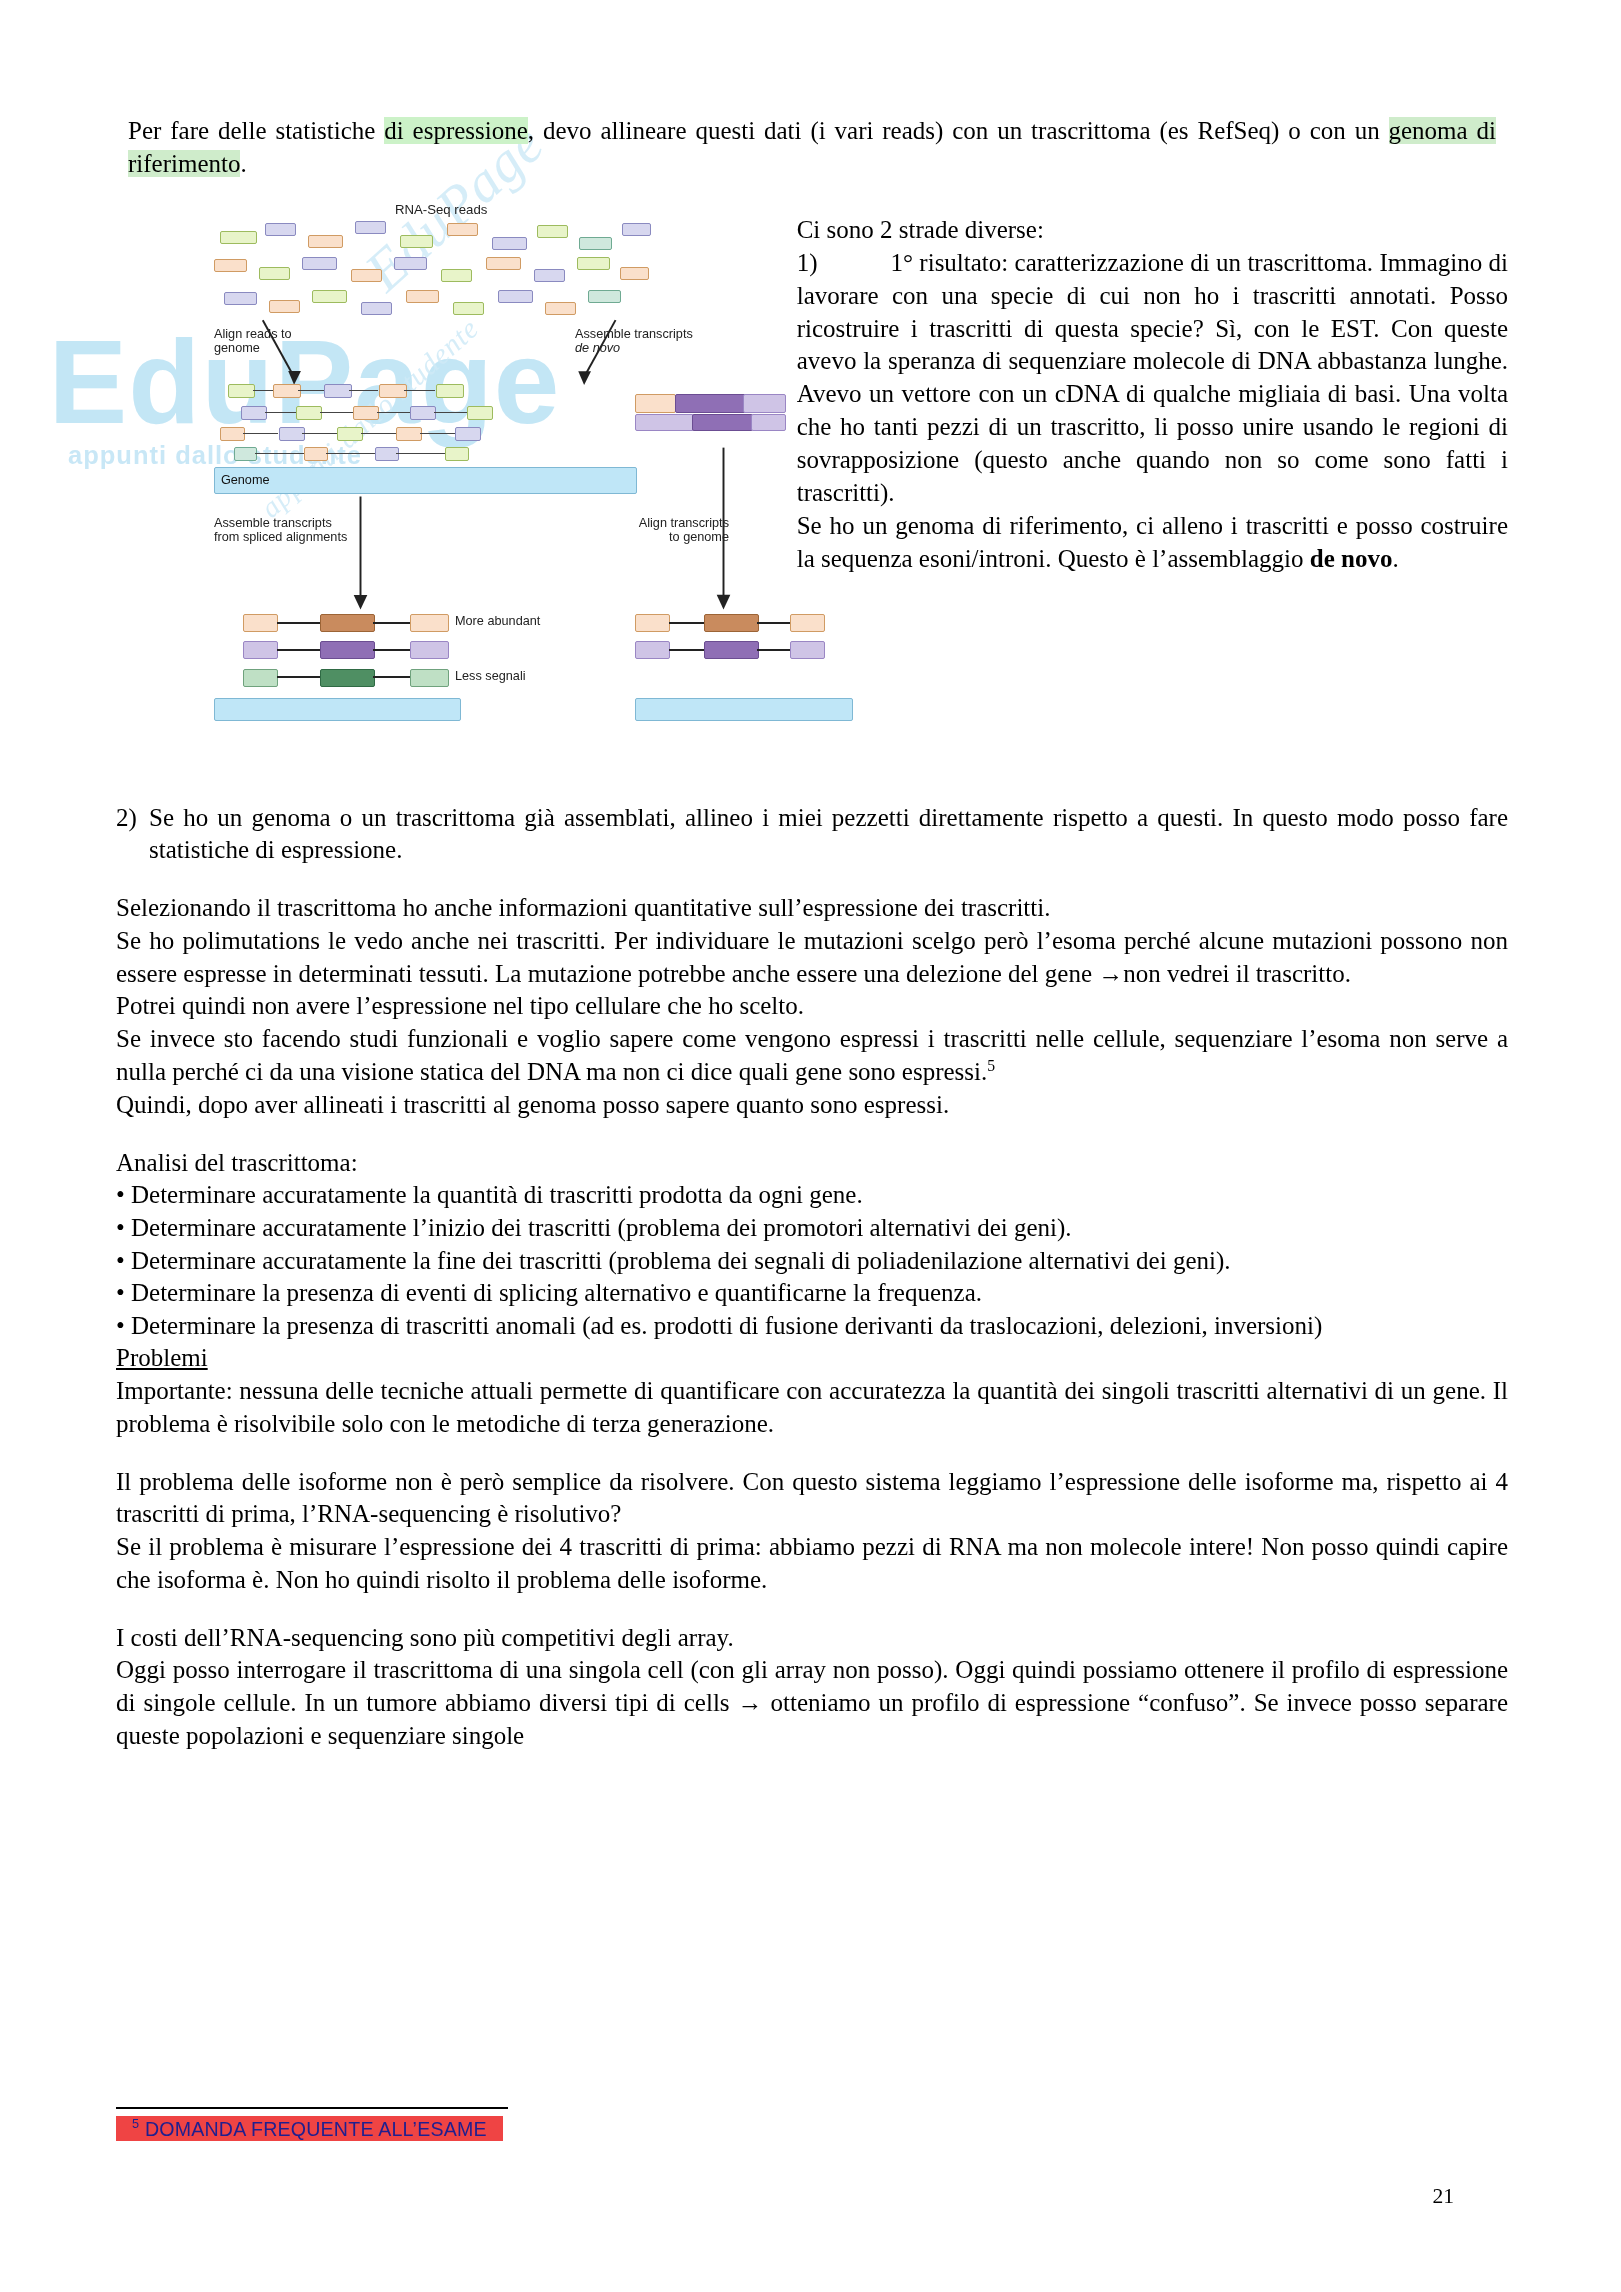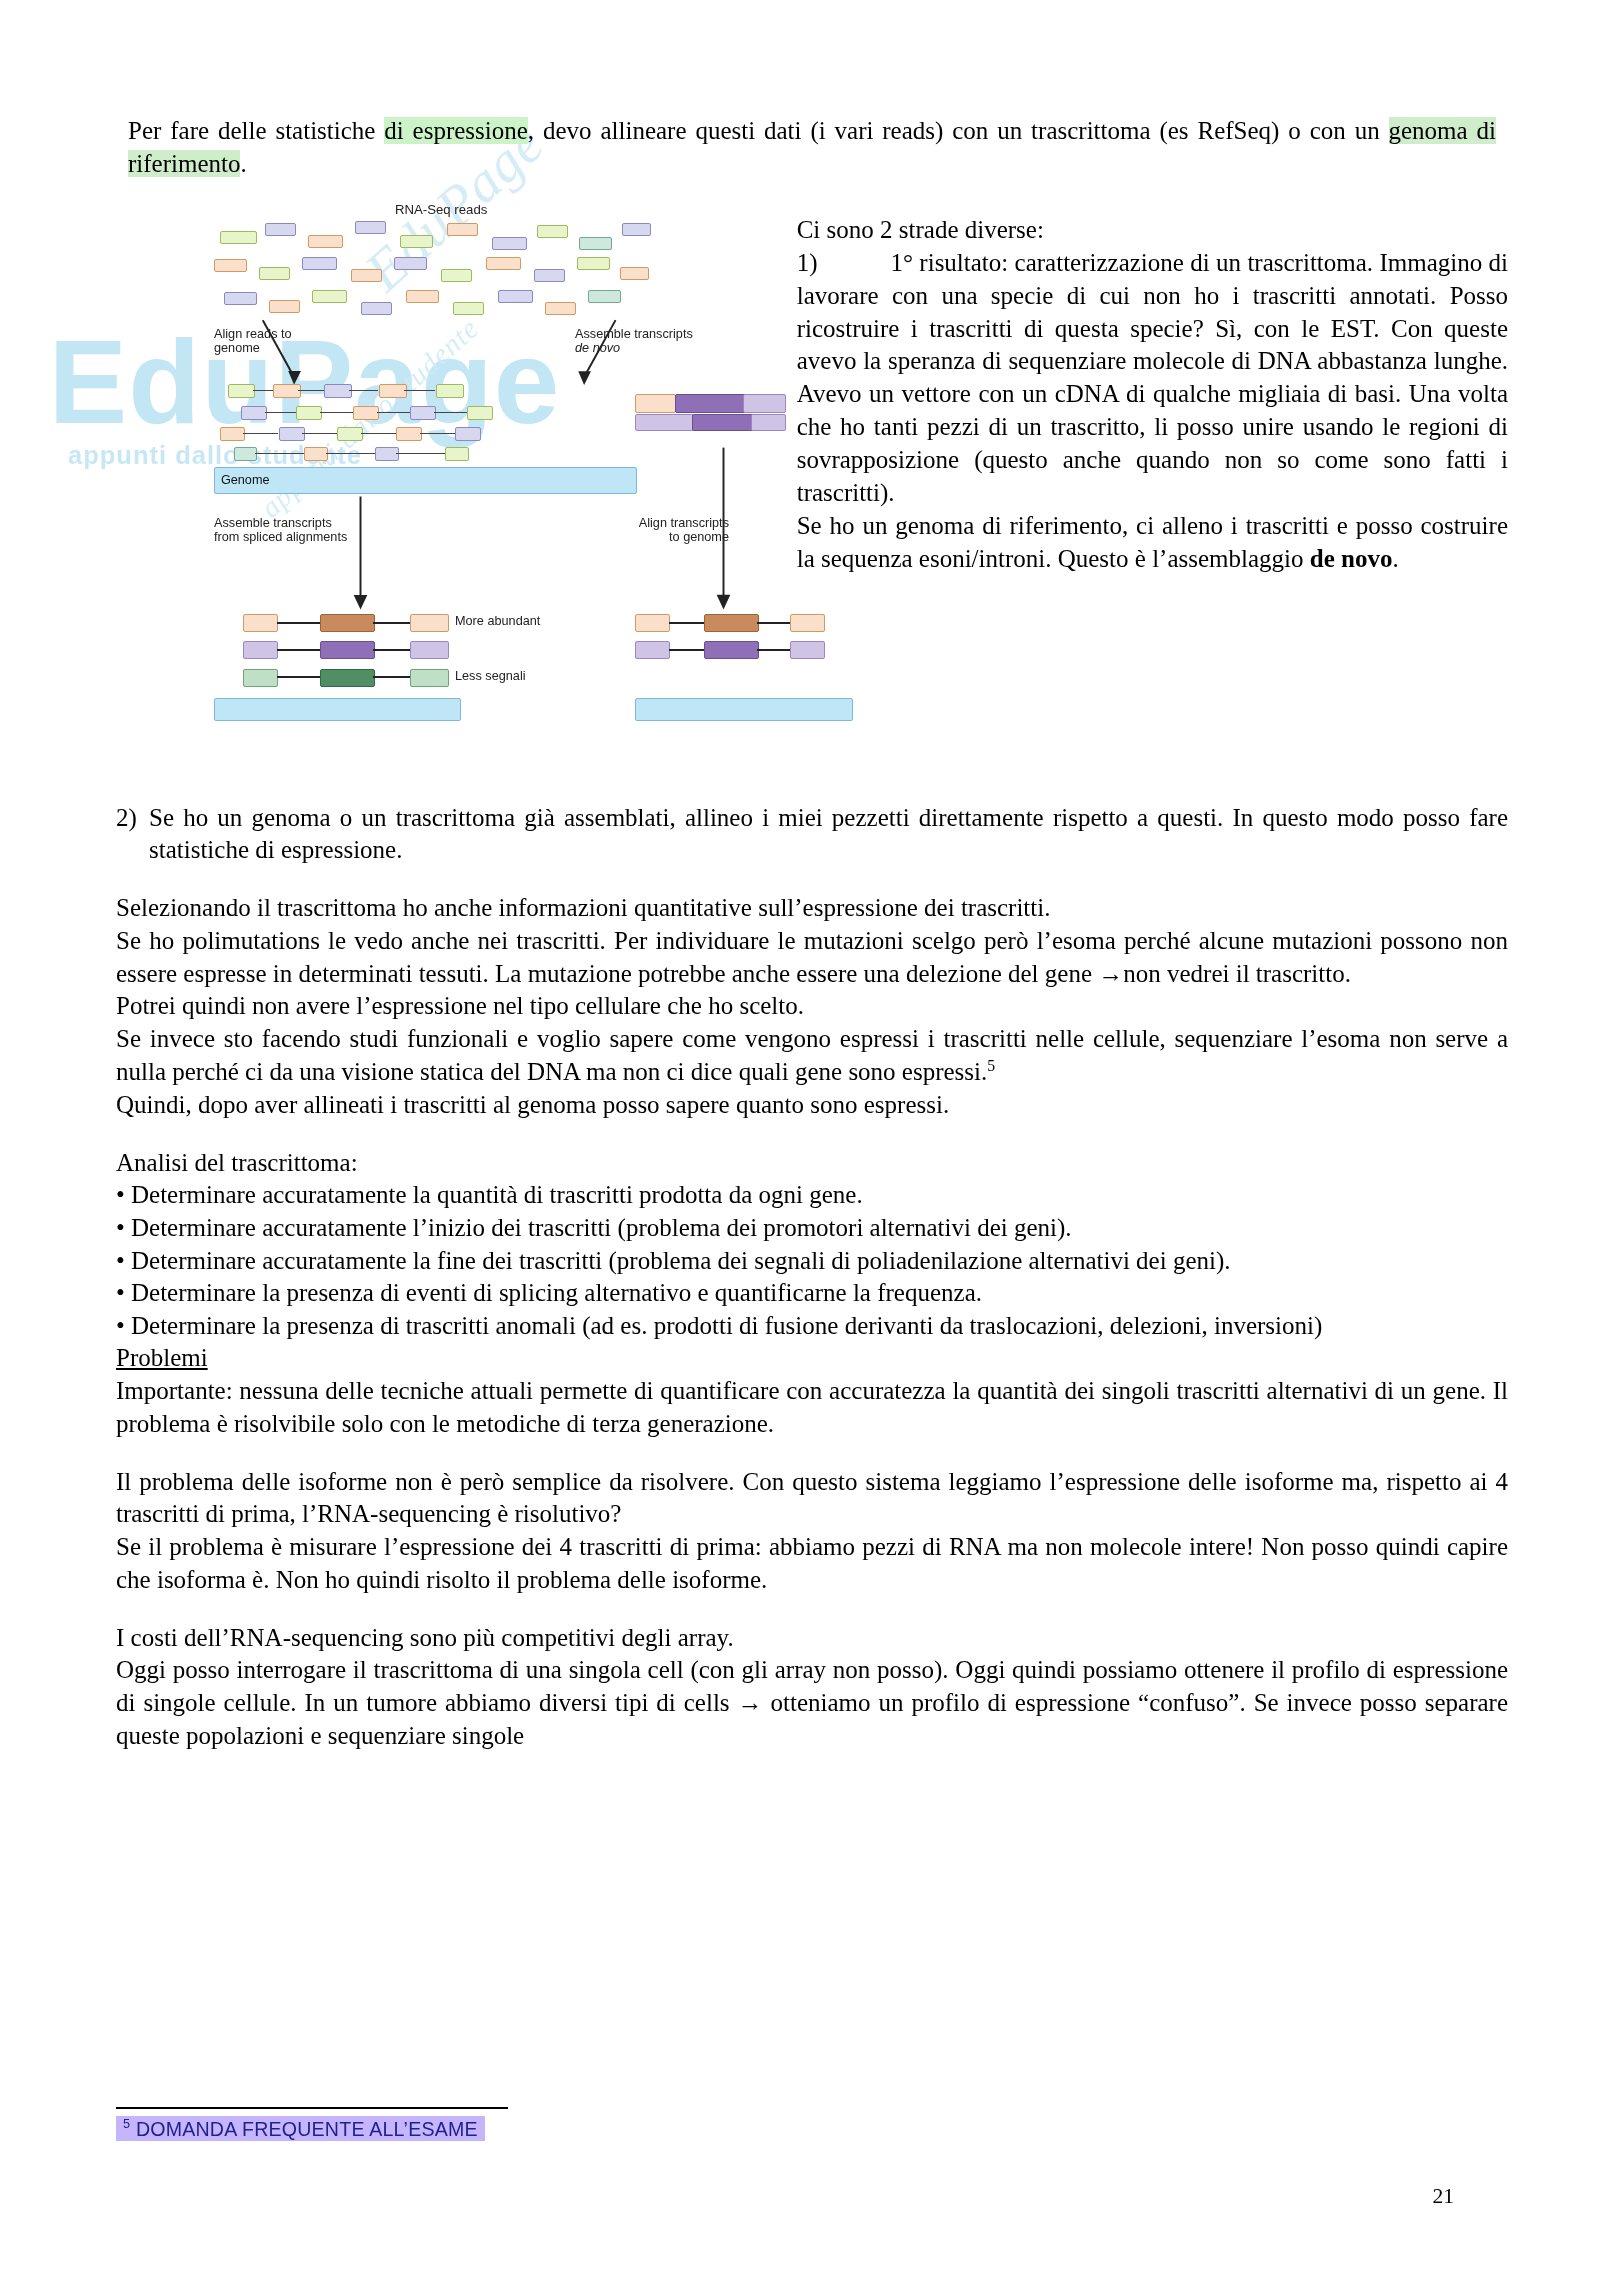--- a/index.html
+++ b/index.html
@@ -71,22 +71,22 @@
 
   sup{font-size:15.7px;vertical-align:super;}
 
   
   .footnote{
     position:absolute;left:116px;top:2107px;width:510px;z-index:10;
   }
   .fn-rule{width:392px;height:2px;background:#000;margin-bottom:6.9px;}
   .fn-text{
     font-family:"Liberation Sans", sans-serif;
-    font-size:19.6px;color:#1f1f8f;background:#c4b5fd;display:inline-block;
-    padding:1px 7px;letter-spacing:0.2px;
+    font-size:19.6px;color:#1f1f8f;background:#ef4444;display:inline-block;
+    padding:1px 16px;letter-spacing:0.2px;
   }
   .fn-text sup{font-size:12.7px;}
   .pagenum{
     position:absolute;right:167px;top:2184px;font-size:21.6px;z-index:10;
     font-family:"Liberation Serif", serif;
   }
 
   
   .figure{position:relative;width:647px;height:598px;margin-top:7.8px;margin-left:98px;}
   .fig-label{

